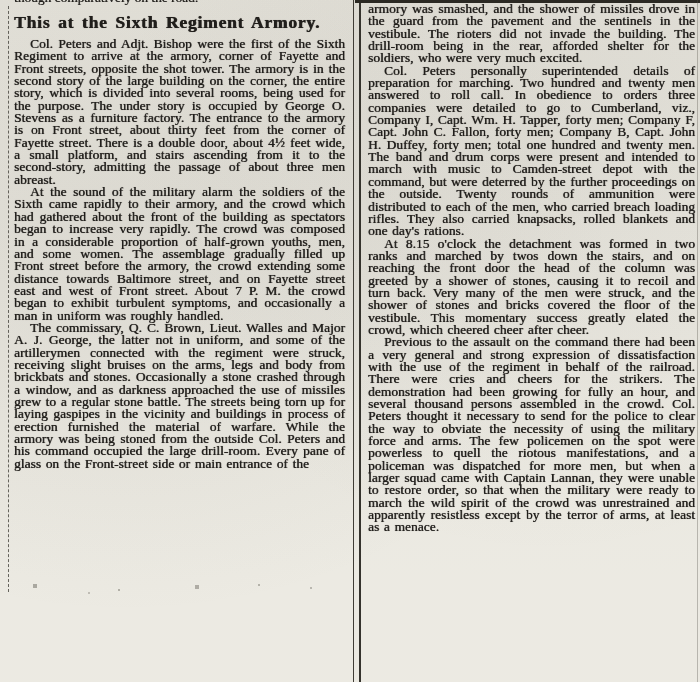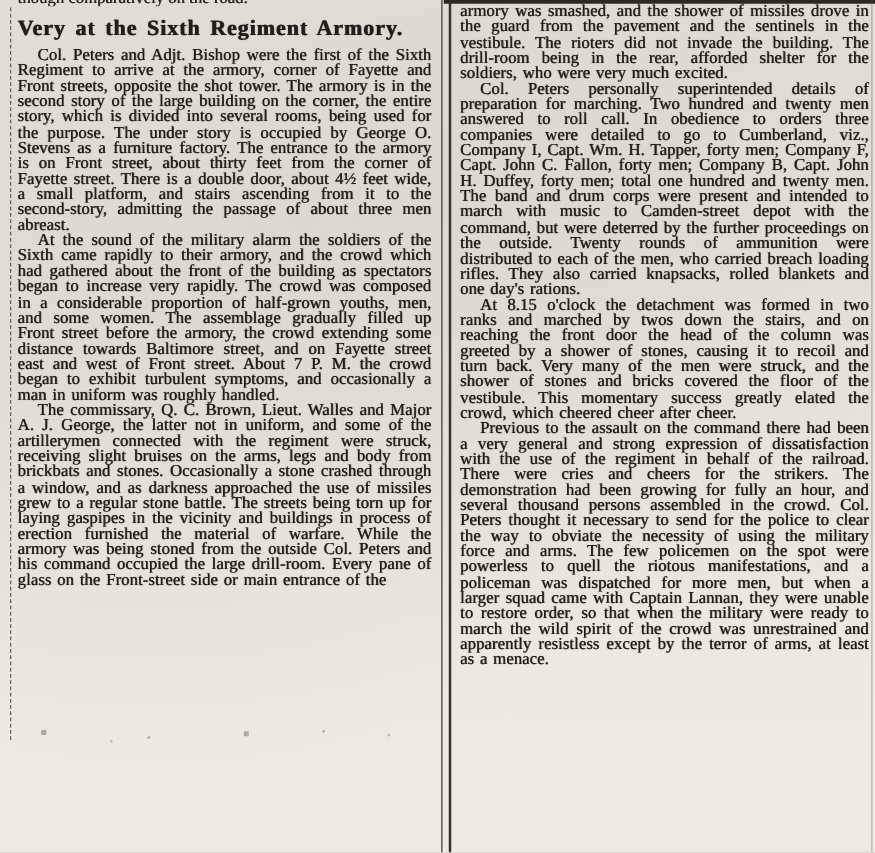--- a/index.html
+++ b/index.html
@@ -60,21 +60,21 @@
   <div class="rule rule-div-a"></div>
   <div class="rule rule-div-b"></div>
   <div class="rule rule-top-right"></div>
   <div class="rule rule-right"></div>
   <div class="specks"></div>
 
   <div class="col col-left">
     <div class="fragment-clip">
       <p class="fragment">though comparatively on the road.</p>
     </div>
-    <h1 class="headline">Very at the Sixth Regiment Armory.</h1>
+    <h1 class="headline">This at the Sixth Regiment Armory.</h1>
     <p class="para indent">Col. Peters and Adjt. Bishop were the first of the Sixth Regiment to arrive at the armory, corner of Fayette and Front streets, opposite the shot tower. The armory is in the second story of the large building on the corner, the entire story, which is divided into several rooms, being used for the purpose. The under story is occupied by George O. Stevens as a furniture factory. The entrance to the armory is on Front street, about thirty feet from the corner of Fayette street. There is a double door, about 4½ feet wide, a small platform, and stairs ascending from it to the second-story, admitting the passage of about three men abreast.</p>
     <p class="para indent">At the sound of the military alarm the soldiers of the Sixth came rapidly to their armory, and the crowd which had gathered about the front of the building as spectators began to increase very rapidly. The crowd was composed in a considerable proportion of half-grown youths, men, and some women. The assemblage gradually filled up Front street before the armory, the crowd extending some distance towards Baltimore street, and on Fayette street east and west of Front street. About 7 P. M. the crowd began to exhibit turbulent symptoms, and occasionally a man in uniform was roughly handled.</p>
     <p class="para indent">The commissary, Q. C. Brown, Lieut. Walles and Major A. J. George, the latter not in uniform, and some of the artillerymen connected with the regiment were struck, receiving slight bruises on the arms, legs and body from brickbats and stones. Occasionally a stone crashed through a window, and as darkness approached the use of missiles grew to a regular stone battle. The streets being torn up for laying gaspipes in the vicinity and buildings in process of erection furnished the material of warfare. While the armory was being stoned from the outside Col. Peters and his command occupied the large drill-room. Every pane of glass on the Front-street side or main entrance of the</p>
   </div>
 
   <div class="col col-right">
     <p class="para">armory was smashed, and the shower of missiles drove in the guard from the pavement and the sentinels in the vestibule. The rioters did not invade the building. The drill-room being in the rear, afforded shelter for the soldiers, who were very much excited.</p>
     <p class="para indent">Col. Peters personally superintended details of preparation for marching. Two hundred and twenty men answered to roll call. In obedience to orders three companies were detailed to go to Cumberland, viz., Company I, Capt. Wm. H. Tapper, forty men; Company F, Capt. John C. Fallon, forty men; Company B, Capt. John H. Duffey, forty men; total one hundred and twenty men. The band and drum corps were present and intended to march with music to Camden-street depot with the command, but were deterred by the further proceedings on the outside. Twenty rounds of ammunition were distributed to each of the men, who carried breach loading rifles. They also carried knapsacks, rolled blankets and one day's rations.</p>
     <p class="para indent">At 8.15 o'clock the detachment was formed in two ranks and marched by twos down the stairs, and on reaching the front door the head of the column was greeted by a shower of stones, causing it to recoil and turn back. Very many of the men were struck, and the shower of stones and bricks covered the floor of the vestibule. This momentary success greatly elated the crowd, which cheered cheer after cheer.</p>
     <p class="para indent">Previous to the assault on the command there had been a very general and strong expression of dissatisfaction with the use of the regiment in behalf of the railroad. There were cries and cheers for the strikers. The demonstration had been growing for fully an hour, and several thousand persons assembled in the crowd. Col. Peters thought it necessary to send for the police to clear the way to obviate the necessity of using the military force and arms. The few policemen on the spot were powerless to quell the riotous manifestations, and a policeman was dispatched for more men, but when a larger squad came with Captain Lannan, they were unable to restore order, so that when the military were ready to march the wild spirit of the crowd was unrestrained and apparently resistless except by the terror of arms, at least as a menace.</p>

